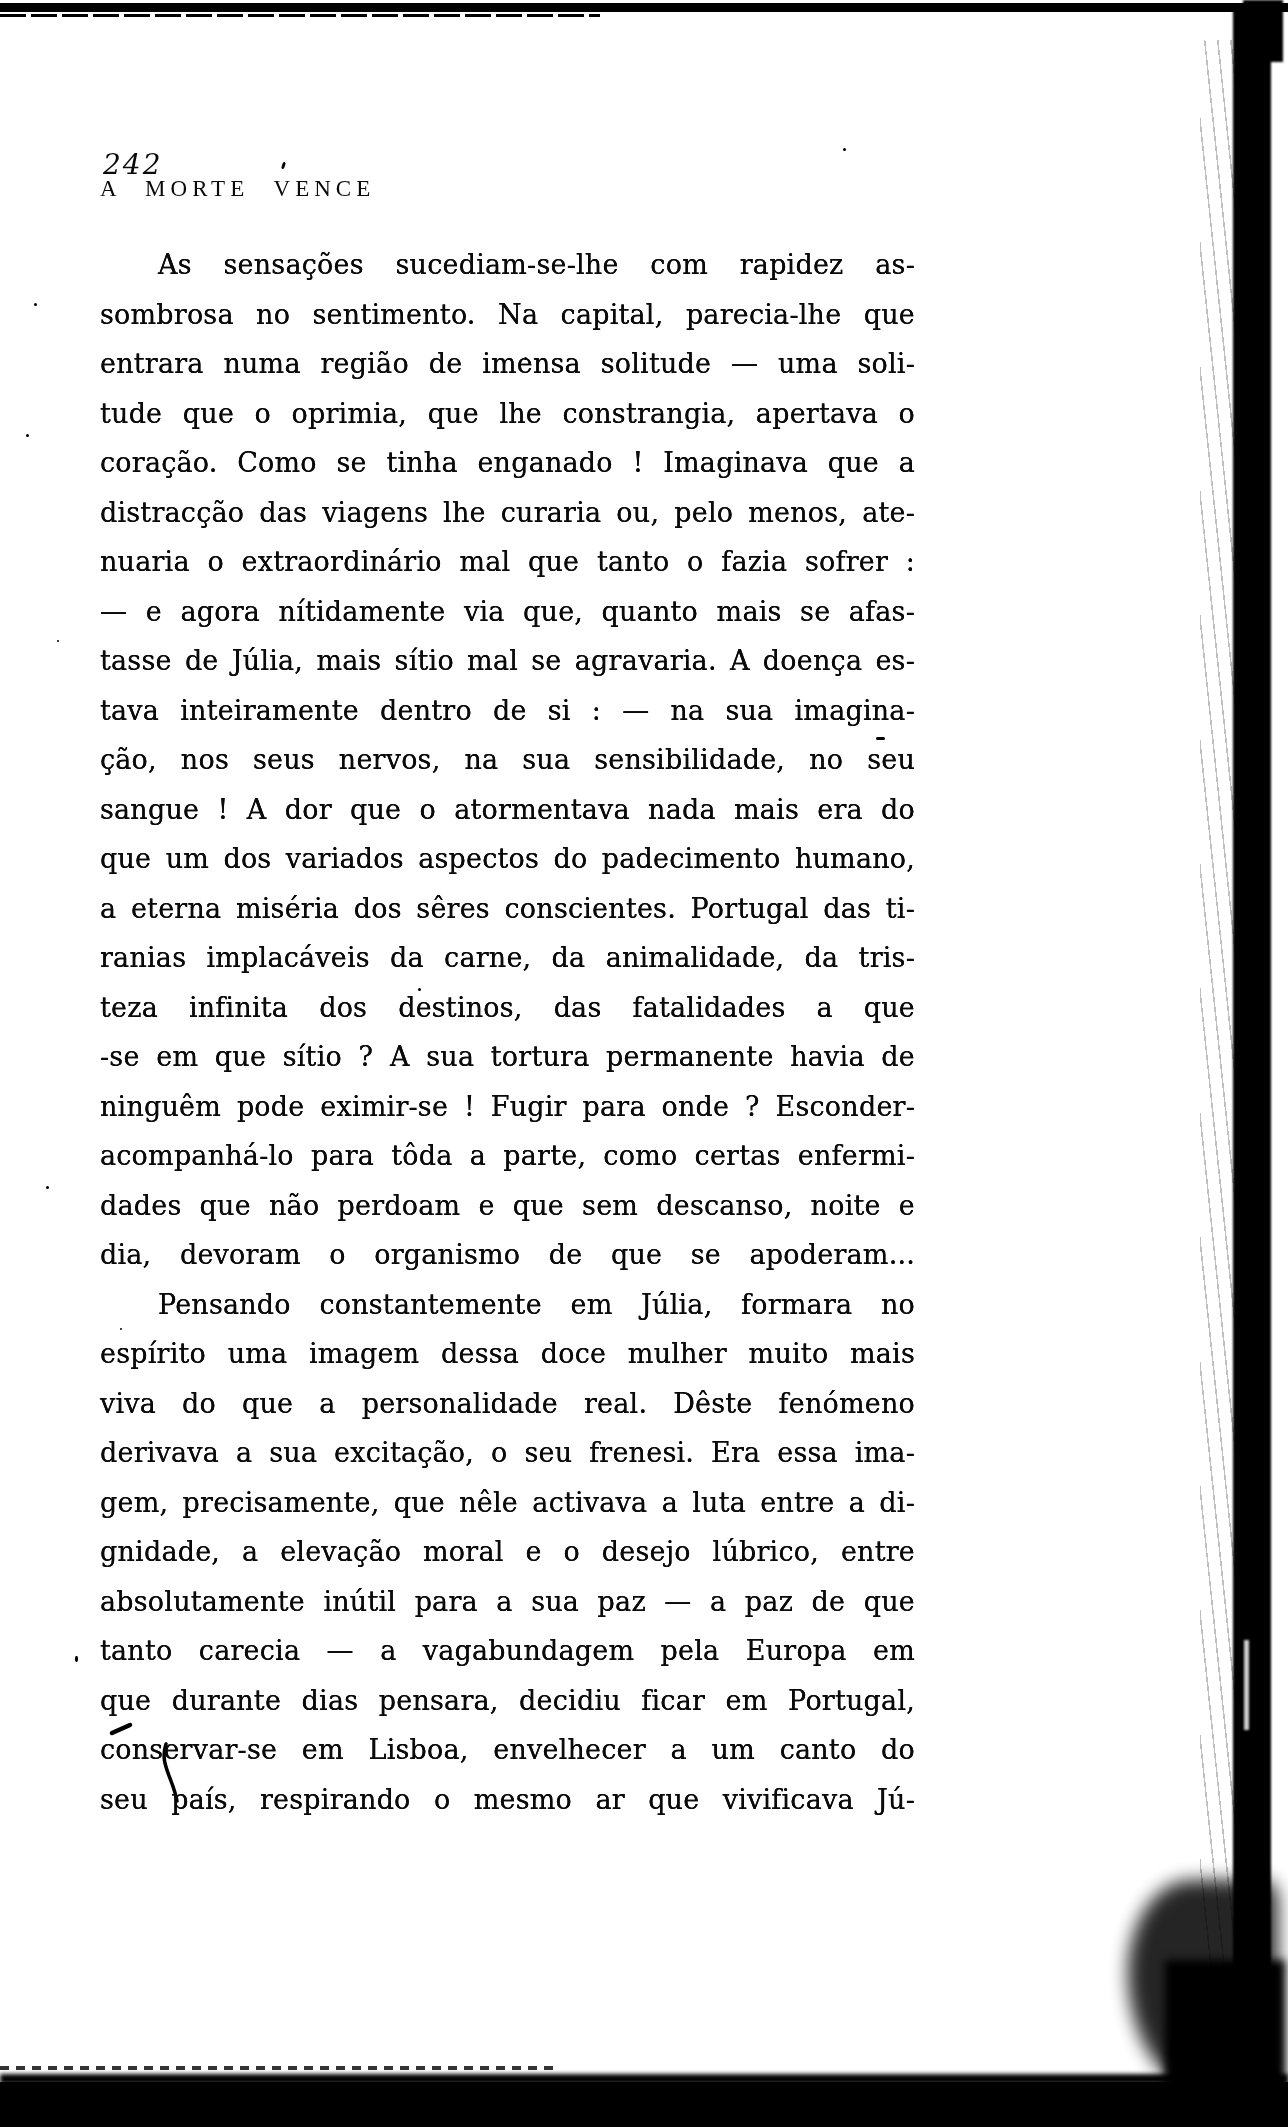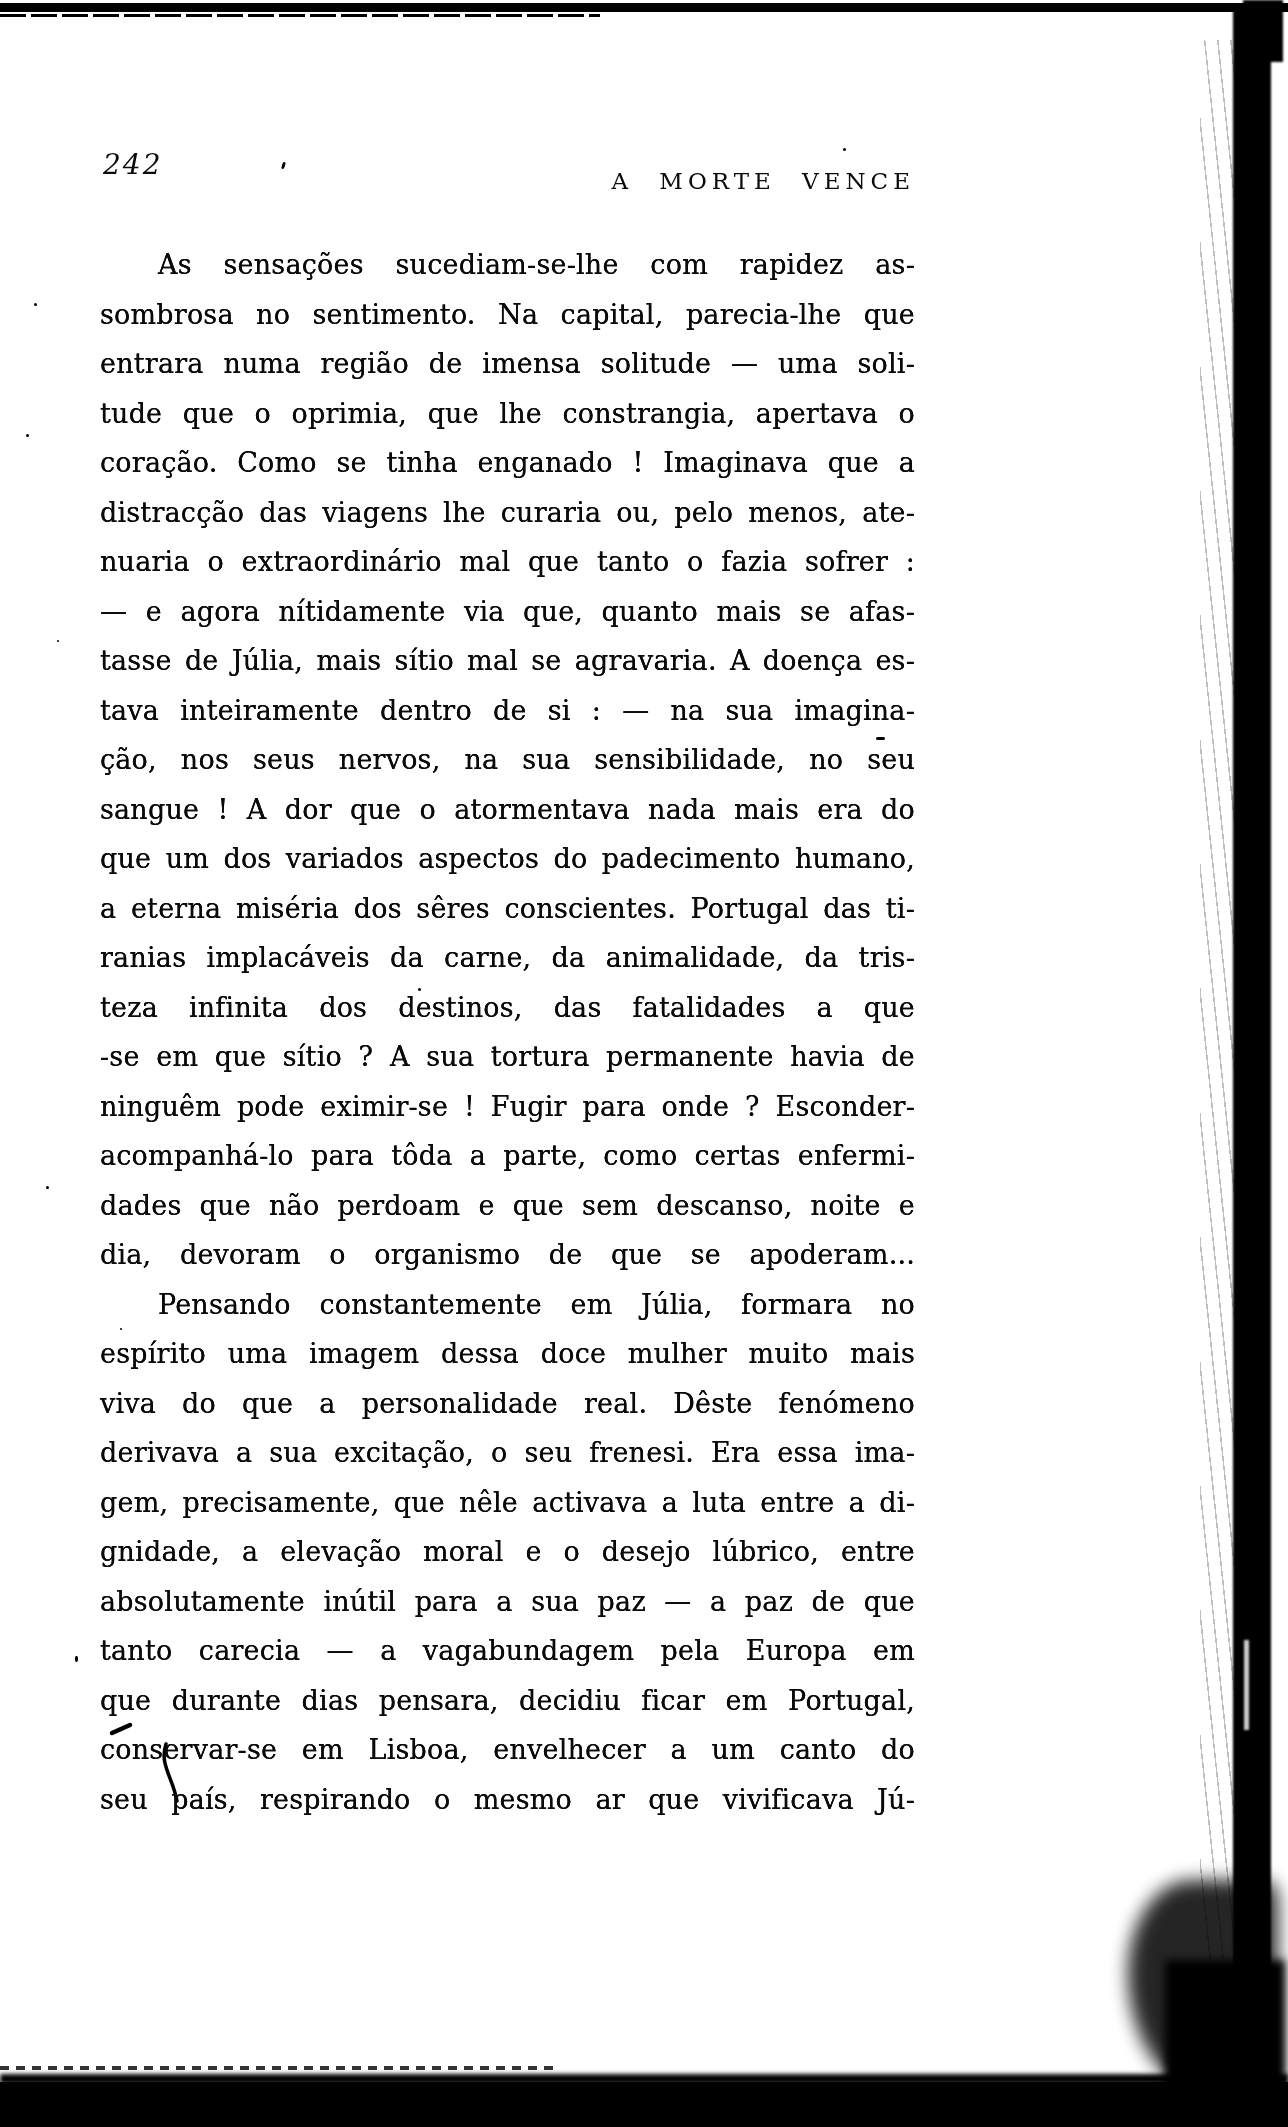--- a/index.html
+++ b/index.html
@@ -22,22 +22,22 @@
   .binding-smudge2{position:absolute;left:1165px;top:1960px;width:120px;height:150px;background:#000;
     filter:blur(4px);}
   .bottom-bar{position:absolute;left:0;top:2082px;width:1288px;height:45px;background:#000;}
   .bottom-bar-edge{position:absolute;left:0;top:2074px;width:1288px;height:10px;background:#000;filter:blur(2px);}
   .bottom-speck-line{position:absolute;left:0;top:2066px;width:560px;height:4px;
     background:repeating-linear-gradient(90deg,rgba(0,0,0,.8) 0 9px,transparent 9px 16px);filter:blur(.5px);}
   .speck{position:absolute;background:#000;border-radius:50%;}
   .smudge-svg{position:absolute;left:0;top:0;}
   
   .page-number{position:absolute;left:103px;top:148px;font-size:28px;letter-spacing:2px;font-style:italic;}
-  .running-title{position:absolute;left:100px;top:168px;width:815px;text-align:right;
-    font-size:23px;letter-spacing:5px;word-spacing:14px;}
+  .running-title{position:absolute;left:100px;top:176px;width:815px;text-align:left;
+    font-size:23px;letter-spacing:5px;word-spacing:14px;font-family:Liberation Serif, serif;}
   .page-text{position:absolute;left:100px;top:240px;width:815px;
     font-size:27px;line-height:49.5px;letter-spacing:.2px;text-shadow:0 0 .5px #000;}
   .line{text-align:justify;text-align-last:justify;white-space:normal;}
   .line.first{text-indent:58px;}
 </style>
 </head>
 <body>
 
 <div class="top-rule"></div>
 <div class="top-rule-thin"></div>

